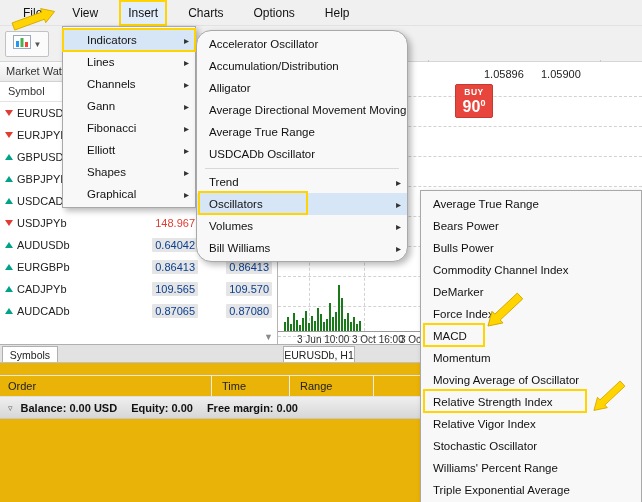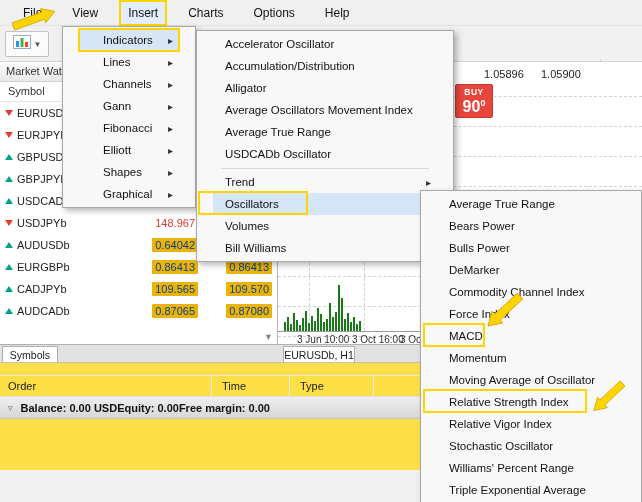--- a/index.html
+++ b/index.html
@@ -29,21 +29,21 @@
   .mw-row.up .dir-ico{border-bottom:6px solid #00a388;}
   .mw-row.down .dir-ico{border-top:6px solid #e03c32;}
   .sym{width:96px;color:#222;white-space:nowrap;overflow:hidden;}
   .cell{text-align:right;white-space:nowrap;}
   .cell.bid{width:85px;}
   .cell.ask{width:79px;padding-right:5px;}
   .cell span{padding:1px 3px;border-radius:1px;}
   .cell span:empty{display:none;}
   .mw-row.down .cell span{color:#e03c32;}
   .mw-row.up .cell span{color:#0a3f91;}
-  .mw-row.flash .cell span{background:#eab308;}
+  .mw-row.flash .cell span{background:#e5e5e5;}
   .mw-scroll{position:absolute;right:4px;bottom:2px;font-size:9px;color:#8a8a8a;line-height:10px;}
 
   
   .chart{position:absolute;left:278px;top:62px;width:364px;height:282px;background:#fff;overflow:hidden;}
   .hgrid{position:absolute;left:0;right:0;border-top:1px dashed #d2d2d2;}
   .vgrid{position:absolute;top:0;bottom:13px;border-left:1px dashed #d2d2d2;}
   .price-label{position:absolute;top:6px;font-size:11px;color:#222;}
   .buy-btn{position:absolute;left:177px;top:22px;width:38px;height:34px;background:#e8463c;border:1px solid #c33a31;border-radius:2px;color:#fff;text-align:center;line-height:1;}
   .buy-label{font-size:8.5px;font-weight:bold;margin-top:3px;letter-spacing:.5px;}
   .buy-price{font-size:16px;font-weight:bold;margin-top:2px;}
@@ -53,41 +53,41 @@
   .vbar{width:2px;background:#1a7a1a;flex:none;}
   .tlabel{position:absolute;top:272px;font-size:10px;color:#333;white-space:nowrap;}
 
   
   .tabstrip{position:absolute;left:0;top:344px;width:642px;height:18px;background:#e2e2e2;border-top:1px solid #b0b0b0;}
   .tab{position:absolute;top:1px;height:17px;background:#fff;border:1px solid #b0b0b0;border-bottom:none;font-size:10.5px;color:#222;display:flex;align-items:center;justify-content:center;white-space:nowrap;}
   .tab-symbols{left:2px;width:56px;}
   .tab-chart{left:283px;width:72px;}
 
   
-  .terminal{position:absolute;left:0;top:362px;width:642px;height:108px;background:#fde047;border-top:1px solid #c0c0c0;}
+  .terminal{position:absolute;left:0;top:362px;width:642px;height:140px;background:#eab308;border-top:1px solid #c0c0c0;}
   .term-head{position:absolute;top:12px;left:0;right:0;height:22px;border-top:1px solid #e8e8e8;border-bottom:1px solid #e0e0e0;display:flex;font-size:11px;color:#222;}
   .th-cell{padding:4px 0 4px 10px;border-right:1px solid #ececec;}
   .th-order{width:212px;padding-left:8px;}
   .th-time{width:78px;}
   .th-type{width:84px;}
   .balance-row{position:absolute;top:34px;left:0;right:0;height:22px;background:linear-gradient(#efefef,#d7d7d7);border-bottom:1px solid #c6c6c6;display:flex;align-items:center;font-weight:bold;font-size:11px;color:#111;}
   .collapse-tri{font-size:9px;color:#666;font-weight:normal;margin:0 8px 0 8px;}
-  .balance-row span.seg{}
-
-  
-  .menu{position:absolute;background:#f8f8f8;border:1px solid #a8a8a8;box-shadow:3px 3px 6px rgba(0,0,0,.28);padding:2px 16px;}
+  .balance-row span.seg{margin-right:14px;}
+
+  
+  .menu{position:absolute;background:#f8f8f8;border:1px solid #a8a8a8;box-shadow:3px 3px 6px rgba(0,0,0,.28);padding:2px 0;}
   .mi{height:22px;display:flex;align-items:center;font-size:11.5px;color:#111;position:relative;padding:0 18px 0 12px;white-space:nowrap;}
   .mi .mi-arrow{position:absolute;right:6px;font-size:10px;color:#333;}
   .mi.open{background:#d7e6f7;}
   .mi.boxed{outline:2px solid #ffd400;outline-offset:-1px;}
   .menu-sep{height:6px;position:relative;}
   .menu-sep::after{content:"";position:absolute;left:8px;right:8px;top:3px;border-top:1px solid #d8d8d8;}
   .insert-menu{left:62px;top:26px;width:134px;z-index:10;}
   .insert-menu .mi{padding-left:24px;}
-  .indicators-menu{left:196px;top:30px;width:258px;z-index:11;}
+  .indicators-menu{left:196px;top:30px;width:212px;z-index:11;border-radius:15px;}
   .oscillators-menu{left:420px;top:190px;width:222px;z-index:12;}
 
   
   .ybox{position:absolute;border:2px solid #ffd400;z-index:30;pointer-events:none;}
   .yarrow{position:absolute;z-index:31;pointer-events:none;}
 </style>
 </head>
 <body>
 
 <div class="screen">
@@ -275,21 +275,21 @@
 
   <div class="tabstrip">
     <div class="tab tab-symbols">Symbols</div>
     <div class="tab tab-chart">EURUSDb, H1</div>
   </div>
 
   <div class="terminal">
     <div class="term-head">
       <div class="th-cell th-order">Order</div>
       <div class="th-cell th-time">Time</div>
-      <div class="th-cell th-type">Type</div>
+      <div class="th-cell th-type">Range</div>
     </div>
     <div class="balance-row">
       <span class="collapse-tri">▿</span>
       <span class="seg">Balance: 0.00 USD</span>
       <span class="seg">Equity: 0.00</span>
       <span class="seg">Free margin: 0.00</span>
     </div>
   </div>
 
   <div class="menu insert-menu">
@@ -331,21 +331,21 @@
     <div class="mi">
         <span>Accelerator Oscillator</span>
       </div>
     <div class="mi">
         <span>Accumulation/Distribution</span>
       </div>
     <div class="mi">
         <span>Alligator</span>
       </div>
     <div class="mi">
-        <span>Average Oscillators Movement Index</span>
+        <span>Average Directional Movement Moving</span>
       </div>
     <div class="mi">
         <span>Average True Range</span>
       </div>
     <div class="mi">
         <span>USDCADb Oscillator</span>
       </div>
     <div class="menu-sep"></div>
     <div class="mi">
         <span>Trend</span>
@@ -369,24 +369,24 @@
     <div class="mi">
         <span>Average True Range</span>
       </div>
     <div class="mi">
         <span>Bears Power</span>
       </div>
     <div class="mi">
         <span>Bulls Power</span>
       </div>
     <div class="mi">
+        <span>Commodity Channel Index</span>
+      </div>
+    <div class="mi">
         <span>DeMarker</span>
-      </div>
-    <div class="mi">
-        <span>Commodity Channel Index</span>
       </div>
     <div class="mi">
         <span>Force Index</span>
       </div>
     <div class="mi">
         <span>MACD</span>
       </div>
     <div class="mi">
         <span>Momentum</span>
       </div>

